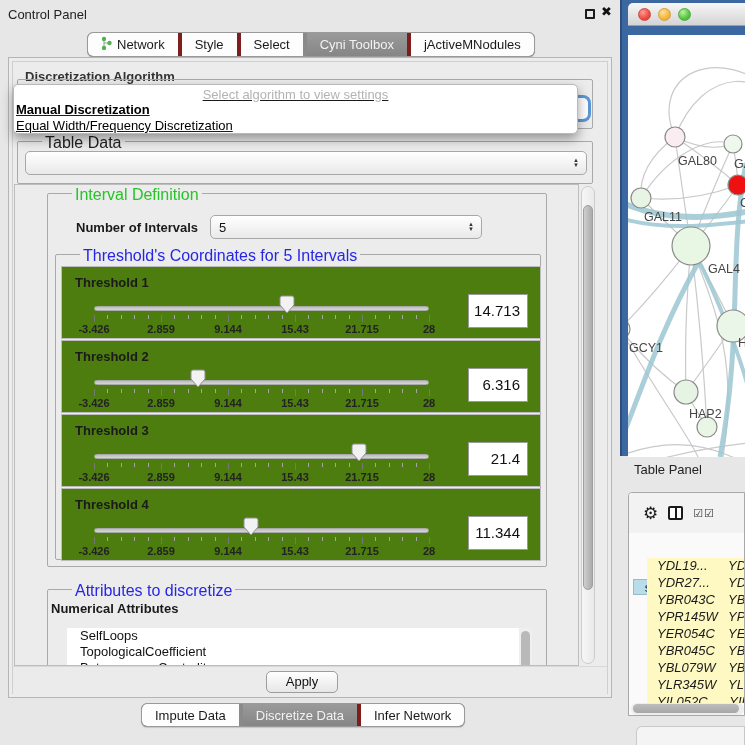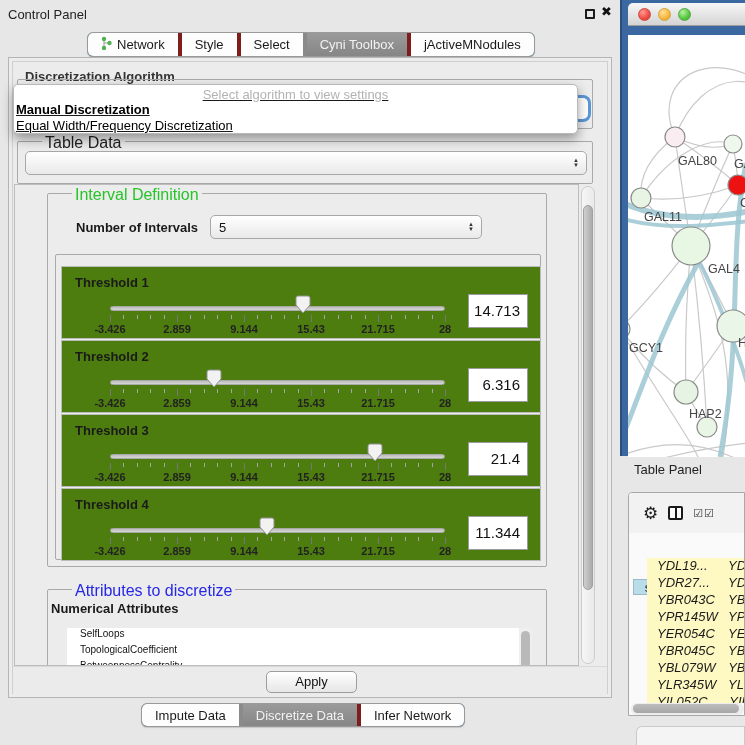--- a/index.html
+++ b/index.html
@@ -39,42 +39,42 @@
   .focus-combo-tip { left:574px; top:95px; width:17px; height:27px; background:#fff; border:3px solid #5b97d6; border-left:none; border-radius:0 8px 8px 0; z-index:10; }
 
   
   .scrollpane { left:14px; top:184px; width:565px; height:482px; border:1px solid #bdbdbd; overflow:hidden; background:#ececec; }
   .vscroll { left:581px; top:186px; width:14px; height:478px; background:linear-gradient(to right,#f6f6f6,#eaeaea); border:1px solid #cdcdcd; border-radius:8px; }
   .vscroll .thumb-v { position:absolute; left:1px; top:18px; width:10px; height:385px; border-radius:6px; background:linear-gradient(to right,#cfcfcf,#ababab); border:1px solid #9f9f9f; }
 
   
   .thr-panel { position:absolute; left:5px; width:480px; height:73px; background:#4d7c0f; border:1px solid #bcbcbc; }
   .thr-label { position:absolute; left:13px; top:8px; font-weight:bold; font-size:13px; }
-  .slider { position:absolute; left:48px; top:28px; width:335px; height:40px; }
+  .slider { position:absolute; left:32px; top:28px; width:335px; height:40px; }
   .track { position:absolute; left:0; top:11px; width:335px; height:5px; border-radius:3px; background:linear-gradient(#bdbdbd,#d6d6d6); border:1px solid #a9a9a9; }
   .ticks { position:absolute; left:0; top:20px; width:336px; height:7px;
      background:
        repeating-linear-gradient(to right, #777 0 1px, transparent 1px 67px),
        repeating-linear-gradient(to right, transparent 0 1px, transparent 1px 12.9px, #9a9a9a 12.9px 13.9px, transparent 13.9px 13.4px) ;
   }
   .ticks { background:
        repeating-linear-gradient(to right, #777 0 1px, transparent 1px 67px) 0 0/336px 7px no-repeat,
        repeating-linear-gradient(to right, #a5a5a5 0 1px, transparent 1px 13.4px) 0 0/336px 4px no-repeat; }
   .tick-labels span { position:absolute; top:28px; transform:translateX(-50%); font-size:11px; font-weight:bold; color:#222; white-space:nowrap; }
   .thumb { position:absolute; top:0px; transform:translateX(-50%); }
   .valbox { position:absolute; right:12px; top:27px; width:60px; height:34px; background:#fff; border:1px solid #9b9b9b; font-size:15px; color:#111; text-align:right; line-height:32px; padding-right:7px; }
 
   
   .attr-list { position:absolute; left:19px; top:38px; width:452px; height:60px; background:#fff; overflow:hidden; }
-  .attr-list .row { height:16px; font-size:10px; padding-left:13px; color:#111; }
+  .attr-list .row { height:16px; font-size:13px; padding-left:13px; color:#111; }
   .list-scroll { position:absolute; left:471px; top:38px; width:13px; height:60px; background:#efefef; }
   .list-scroll .thumb-v { position:absolute; left:2px; top:3px; width:9px; height:70px; border-radius:5px 5px 0 0; background:#b9b9b9; }
 
   .apply-strip { left:13px; top:666px; width:594px; height:31px; background:#ebebeb; border-top:1px solid #d8d8d8; }
-  .apply-btn { left:266px; top:671px; width:91px; height:22px; background:linear-gradient(#ffffff,#e6e6e6); border:1px solid #9d9d9d; border-radius:5px; text-align:center; line-height:20px; font-size:13px; color:#111; }
+  .apply-btn { left:266px; top:671px; width:72px; height:22px; background:linear-gradient(#ffffff,#e6e6e6); border:1px solid #9d9d9d; border-radius:5px; text-align:center; line-height:20px; font-size:13px; color:#111; }
 
   
   .net-frame { left:620px; top:0; width:125px; height:456px; background:#3c68a2; box-shadow:inset 2px 0 0 #2c4f7d; }
   .mac-bar { left:628px; top:3px; width:117px; height:23px; background:linear-gradient(#f7f7f7,#d4d4d4); border-bottom:1px solid #9e9e9e; border-radius:5px 0 0 0; display:flex; align-items:center; padding-left:10px; gap:7px; }
   .light { width:13px; height:13px; border-radius:50%; }
   .net-canvas { left:628px; top:26px; width:117px; height:422px; background:#fff; overflow:hidden;margin-top:9px; }
 
   
   .tp-title { left:634px; top:462px; font-size:13px; color:#222; }
   .tp-box { left:628px; top:492px; width:117px; height:224px; background:#fafafa; border:1px solid #a8a8a8; border-radius:4px 0 0 0; overflow:hidden; }
@@ -163,20 +163,21 @@
     <div class="abs" style="left:28px; top:26px; font-weight:bold; font-size:13px;">Number of Intervals</div>
     <div class="combo" style="left:162px; top:21px; width:272px; height:24px;">
       <span>5</span>
       <span class="spin">
           <span>▲</span>
           <span>▼</span>
         </span>
     </div>
 
     <div class="groupbox" style="left:7px; top:60px; width:486px; height:306px;">
+      <span class="gb-label gb-blue">Threshold's Coordinates for 5 Intervals</span>
 
       <div class="thr-panel" style="top:11px;">
         <div class="thr-label">Threshold 1</div>
         <div class="slider">
           <div class="track"></div>
           <div class="ticks"></div>
           <div class="tick-labels">
             <span style="left:0%">-3.426</span>
             <span style="left:20%">2.859</span>
             <span style="left:40%">9.144</span>

